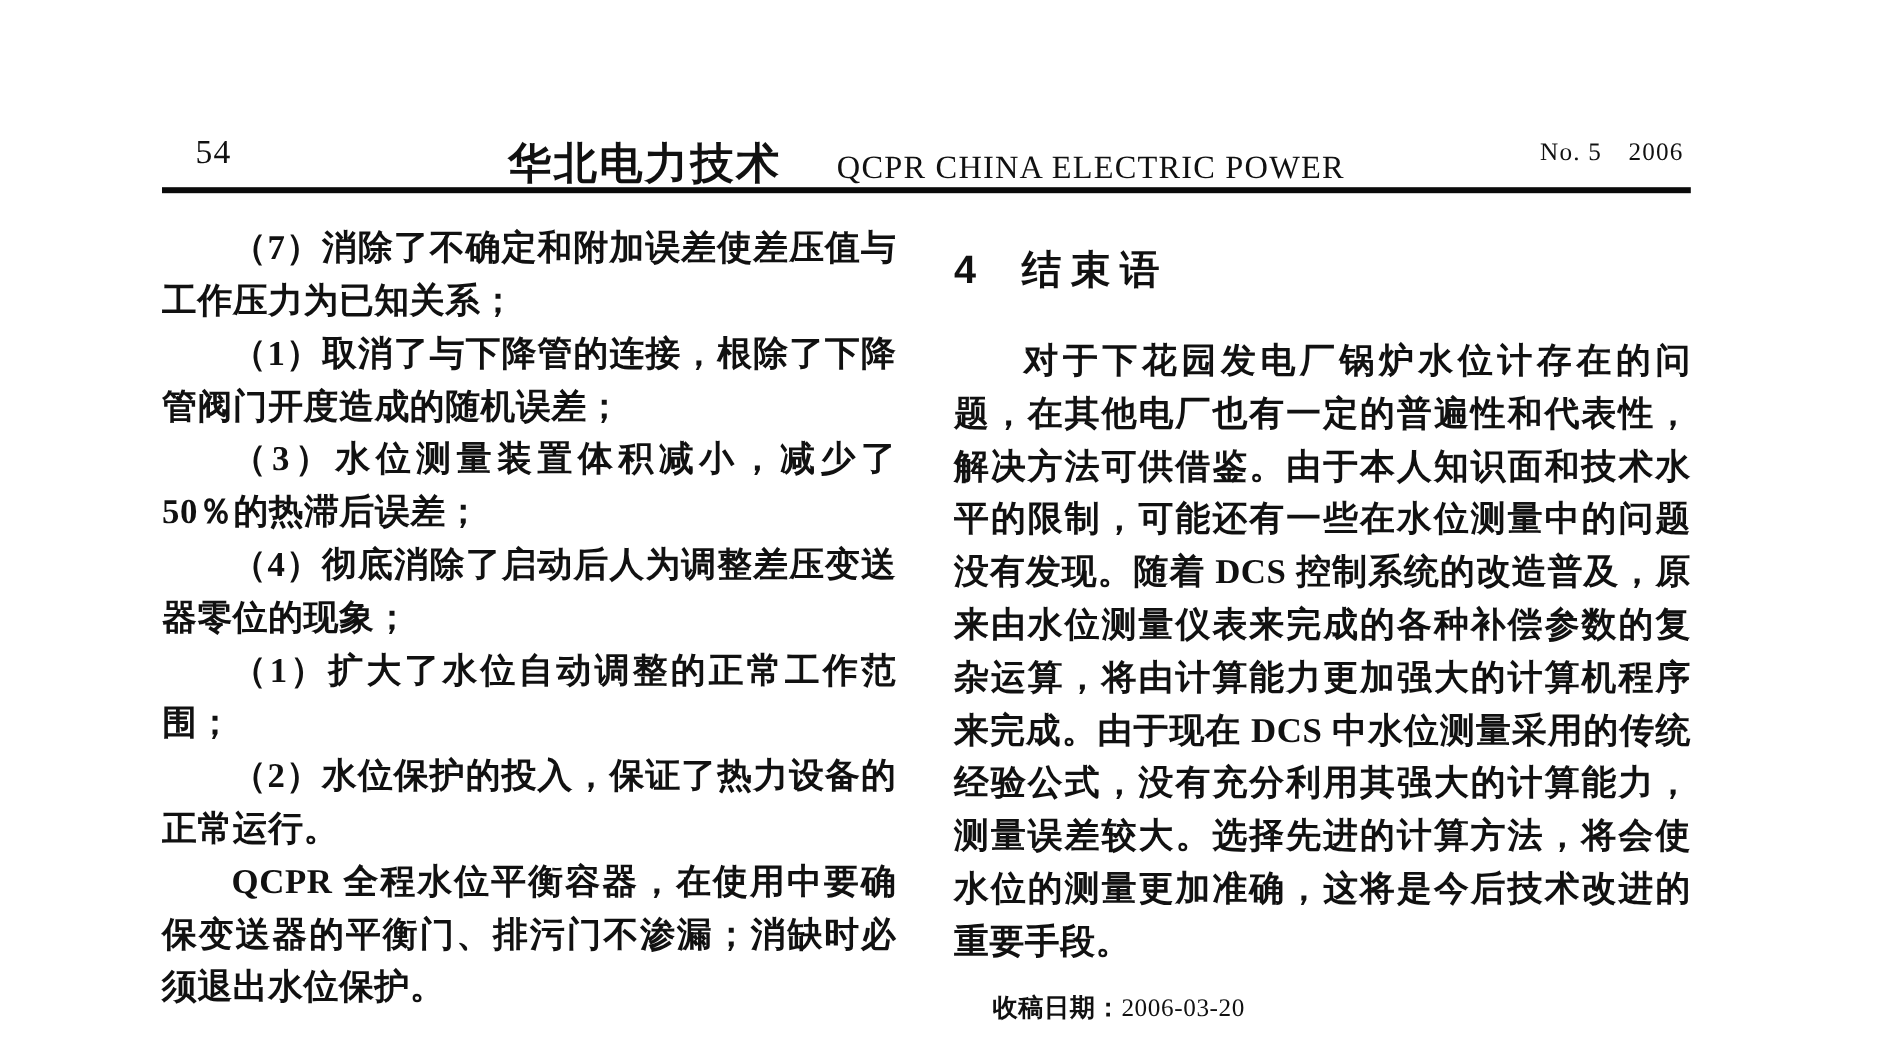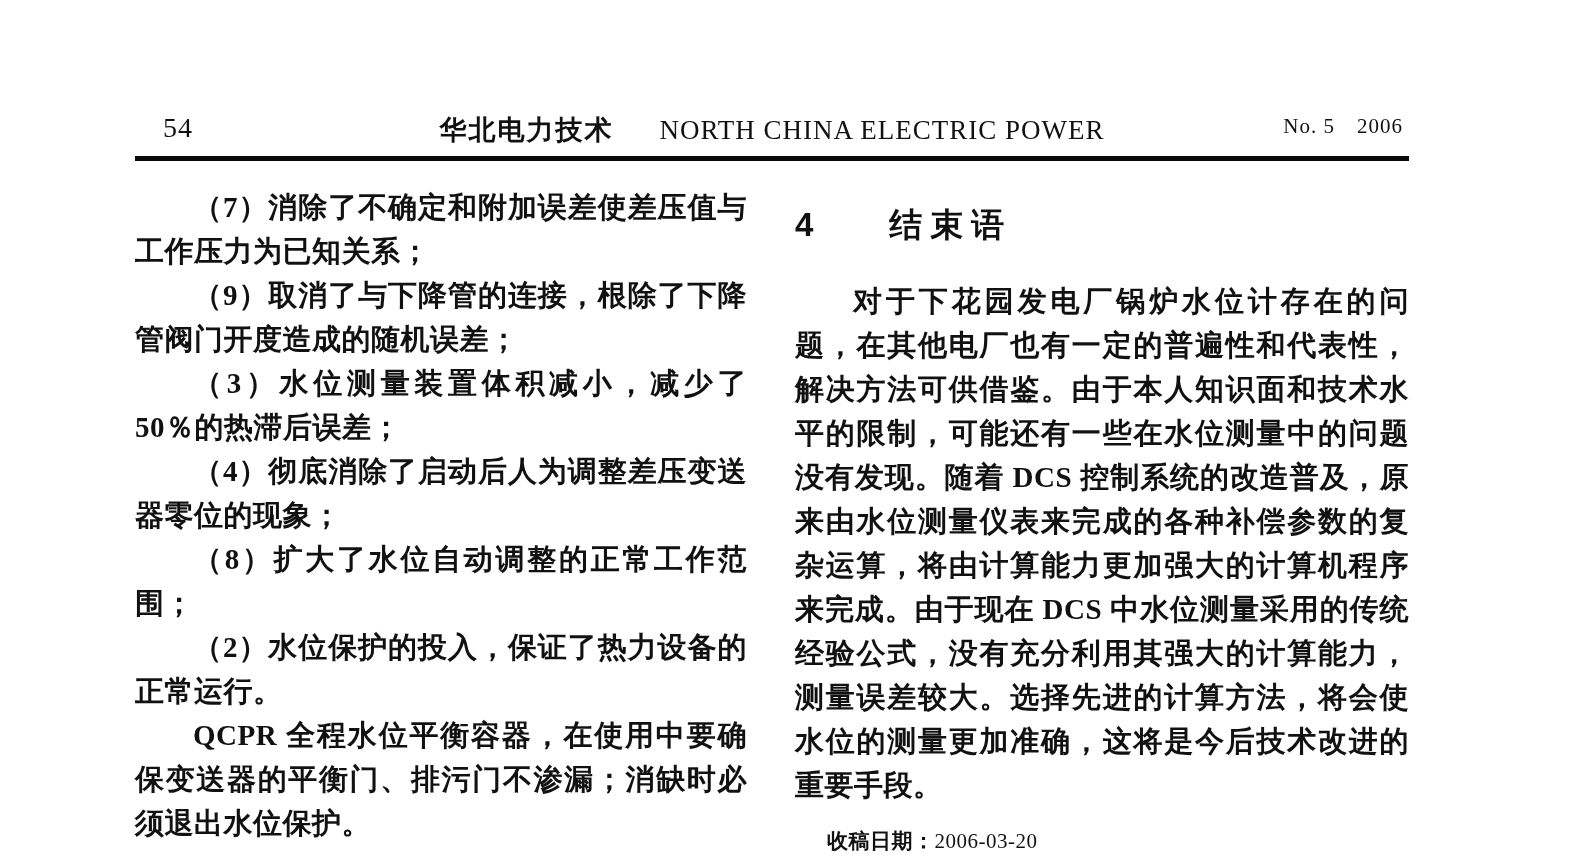--- a/index.html
+++ b/index.html
@@ -15,21 +15,21 @@
   .hdr-pagenum{
     position:absolute;left:163px;top:112px;
     font-size:28px;letter-spacing:1px;
   }
   .hdr-center{
     position:absolute;left:135px;top:112px;width:1274px;
     text-align:center;white-space:nowrap;
   }
   .hdr-cn{
     font-family:"Liberation Sans","DejaVu Sans",sans-serif;
-    font-weight:bold;font-size:27px;letter-spacing:2px;
+    font-weight:bold;font-size:36px;letter-spacing:2px;
   }
   .hdr-en{
     font-size:27px;letter-spacing:1px;margin-left:42px;
   }
   .hdr-issue{
     position:absolute;right:176px;top:112px;
     font-size:21px;letter-spacing:1px;white-space:nowrap;
   }
   .hdr-rule{
     position:absolute;left:135px;top:156px;
@@ -50,57 +50,57 @@
     text-align:justify;text-justify:inter-character;
     text-indent:2em;
     letter-spacing:0.5px;
   }
   .sec-head{
     margin:20px 0 34px 0;
     font-family:"Liberation Sans","DejaVu Sans",sans-serif;
     font-weight:bold;font-size:33px;line-height:40px;
   }
   .sec-num{margin-right:38px;}
-  .sec-title{letter-spacing:8px;margin-left:38px;}
+  .sec-title{letter-spacing:8px;}
   .footnote{margin-top:12px;}
   .fn{
     margin:0;font-size:21px;line-height:43px;
     font-weight:500;letter-spacing:0.5px;white-space:nowrap;
   }
   .fn-label{
     font-family:"Liberation Sans","DejaVu Sans",sans-serif;
     font-weight:bold;
     padding-left:32px;
   }
 </style>
 </head>
 <body>
 
 <div class="page">
 
   <span class="hdr-pagenum">54</span>
 
   <span class="hdr-center">
     <span class="hdr-cn">华北电力技术</span>
-    <span class="hdr-en">NORTH CHINA ELECTRIC POWER</span>
+    <span class="hdr-en">QCPR CHINA ELECTRIC POWER</span>
   </span>
 
   <span class="hdr-issue">No. 5　2006</span>
 
   <div class="hdr-rule"></div>
 
   <main class="columns">
 
     <section class="col left">
 
         <p class="para">（7）消除了不确定和附加误差使差压值与工作压力为已知关系；</p>
-        <p class="para">（9）取消了与下降管的连接，根除了下降管阀门开度造成的随机误差；</p>
+        <p class="para">（1）取消了与下降管的连接，根除了下降管阀门开度造成的随机误差；</p>
         <p class="para">（3）水位测量装置体积减小，减少了 50％的热滞后误差；</p>
         <p class="para">（4）彻底消除了启动后人为调整差压变送器零位的现象；</p>
-        <p class="para">（8）扩大了水位自动调整的正常工作范围；</p>
+        <p class="para">（1）扩大了水位自动调整的正常工作范围；</p>
         <p class="para">（2）水位保护的投入，保证了热力设备的正常运行。</p>
         <p class="para">QCPR 全程水位平衡容器，在使用中要确保变送器的平衡门、排污门不渗漏；消缺时必须退出水位保护。</p>
       </section>
 
     <section class="col right">
       <h2 class="sec-head">
         <span class="sec-num">4</span><span class="sec-title">结束语</span>
       </h2>
 
       <p class="para">对于下花园发电厂锅炉水位计存在的问题，在其他电厂也有一定的普遍性和代表性，解决方法可供借鉴。由于本人知识面和技术水平的限制，可能还有一些在水位测量中的问题没有发现。随着 DCS 控制系统的改造普及，原来由水位测量仪表来完成的各种补偿参数的复杂运算，将由计算能力更加强大的计算机程序来完成。由于现在 DCS 中水位测量采用的传统经验公式，没有充分利用其强大的计算能力，测量误差较大。选择先进的计算方法，将会使水位的测量更加准确，这将是今后技术改进的重要手段。</p>

